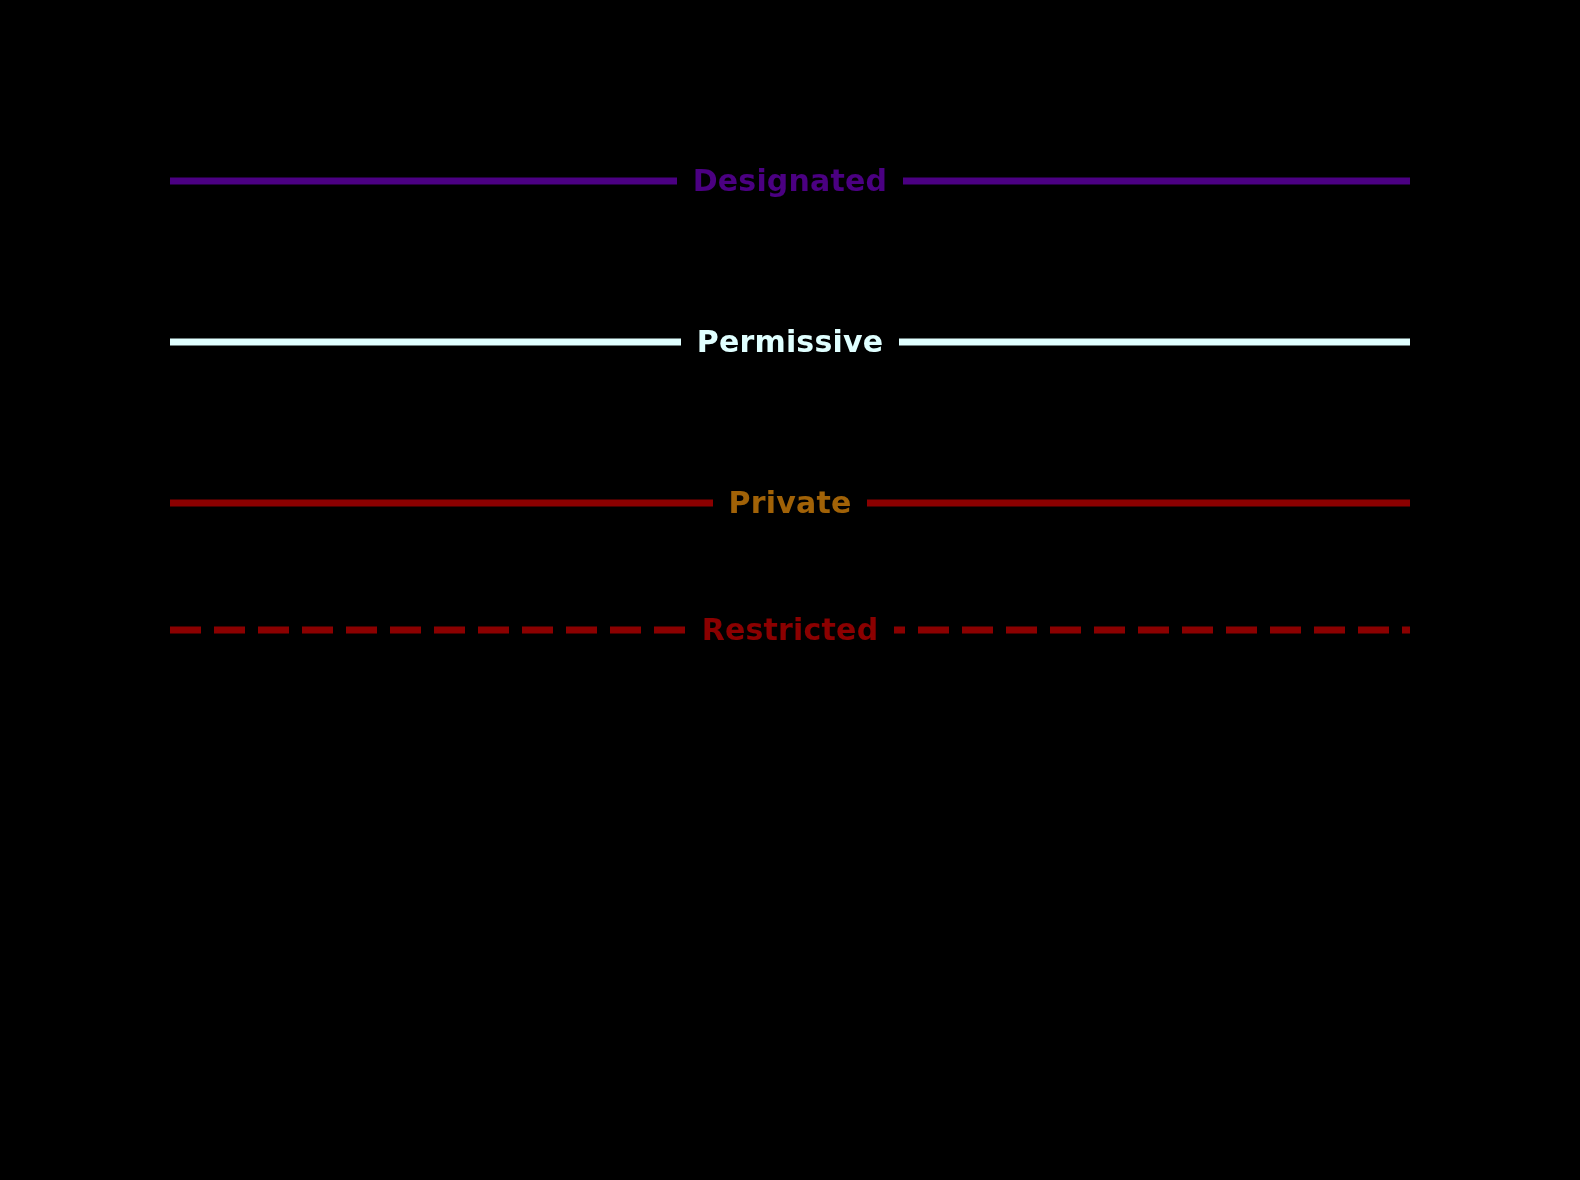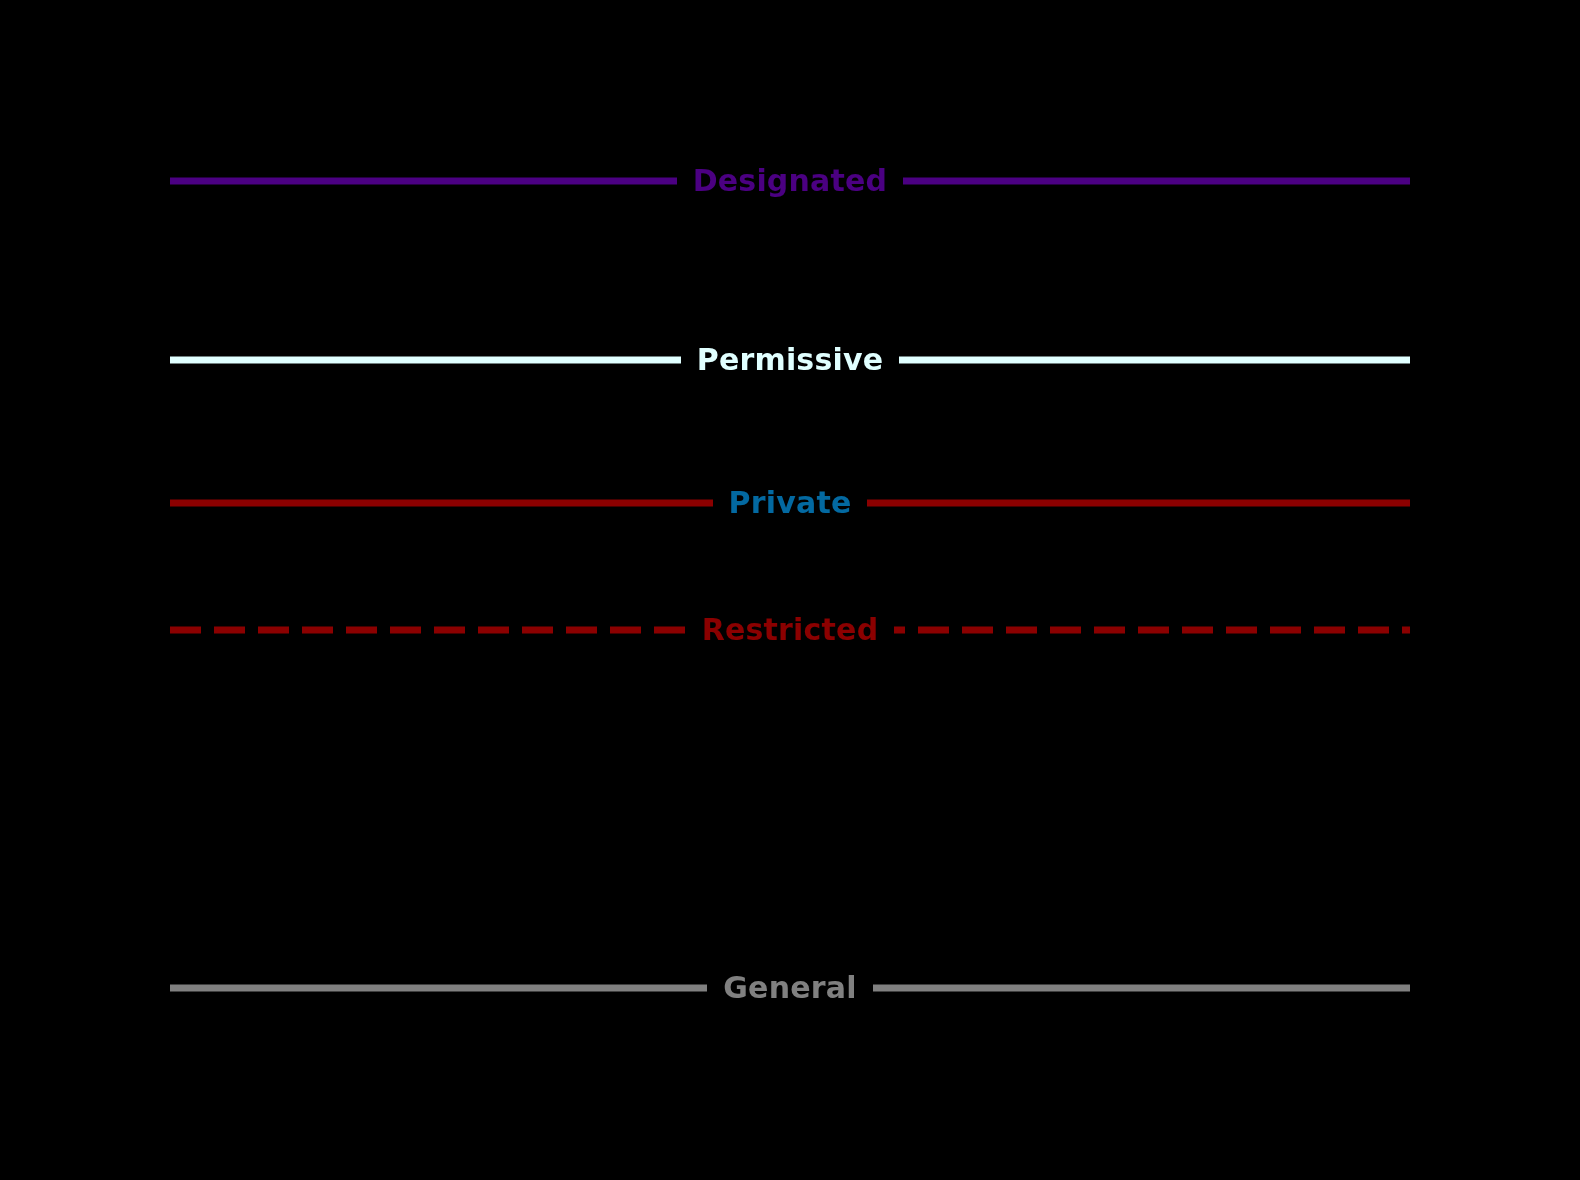--- a/index.html
+++ b/index.html
@@ -66,21 +66,21 @@
     padding: 0 16px;
     font-size: 30px;
     font-weight: bold;
     line-height: 1;
     white-space: nowrap;
     letter-spacing: 0.2px;
   }
 
   
   #row-designated { top: 153px; }
-  #row-permissive { top: 332px; }
+  #row-permissive { top: 314px; }
   #row-private    { top: 475px; }
   #row-restricted { top: 602px; }
   #row-iceroads   { top: 797px; }
   #row-general    { top: 960px; }
 </style>
 </head>
 <body>
 
 <div id="legend-canvas" style="background: rgb(0, 0, 0);">
 
@@ -89,27 +89,23 @@
     <span class="legend-label" style="color:#4B0082">Designated</span>
   </div>
 
   <div class="legend-row" id="row-permissive">
     <span class="legend-rule solid" style="color: rgb(224, 255, 255); height: 7px; background-image: none; background-color: rgb(224, 255, 255);"></span>
     <span class="legend-label" style="color:#E0FFFF">Permissive</span>
   </div>
 
   <div class="legend-row" id="row-private">
     <span class="legend-rule solid" style="color: rgb(139, 0, 0); height: 7px; background-image: none; background-color: rgb(139, 0, 0);"></span>
-    <span class="legend-label" style="color:#0369a1">Private</span>
+    <span class="legend-label" style="color:#a16207">Private</span>
   </div>
 
   <div class="legend-row" id="row-restricted">
     <span class="legend-rule dashed" style="color: rgb(139, 0, 0); height: 7px; background-image: linear-gradient(to right, rgb(139, 0, 0) 0px, rgb(139, 0, 0) 31px, rgba(0, 0, 0, 0) 31px, rgba(0, 0, 0, 0) 44px); background-size: 44px 7px; background-color: transparent;"></span>
     <span class="legend-label" style="color:#8B0000">Restricted</span>
   </div>
 
 
-  <div class="legend-row" id="row-general">
-    <span class="legend-rule solid" style="color: rgb(128, 128, 128); height: 7px; background-image: none; background-color: rgb(128, 128, 128);"></span>
-    <span class="legend-label" style="color:#808080">General</span>
-  </div>
 
 </div>
 
 </body></html>

